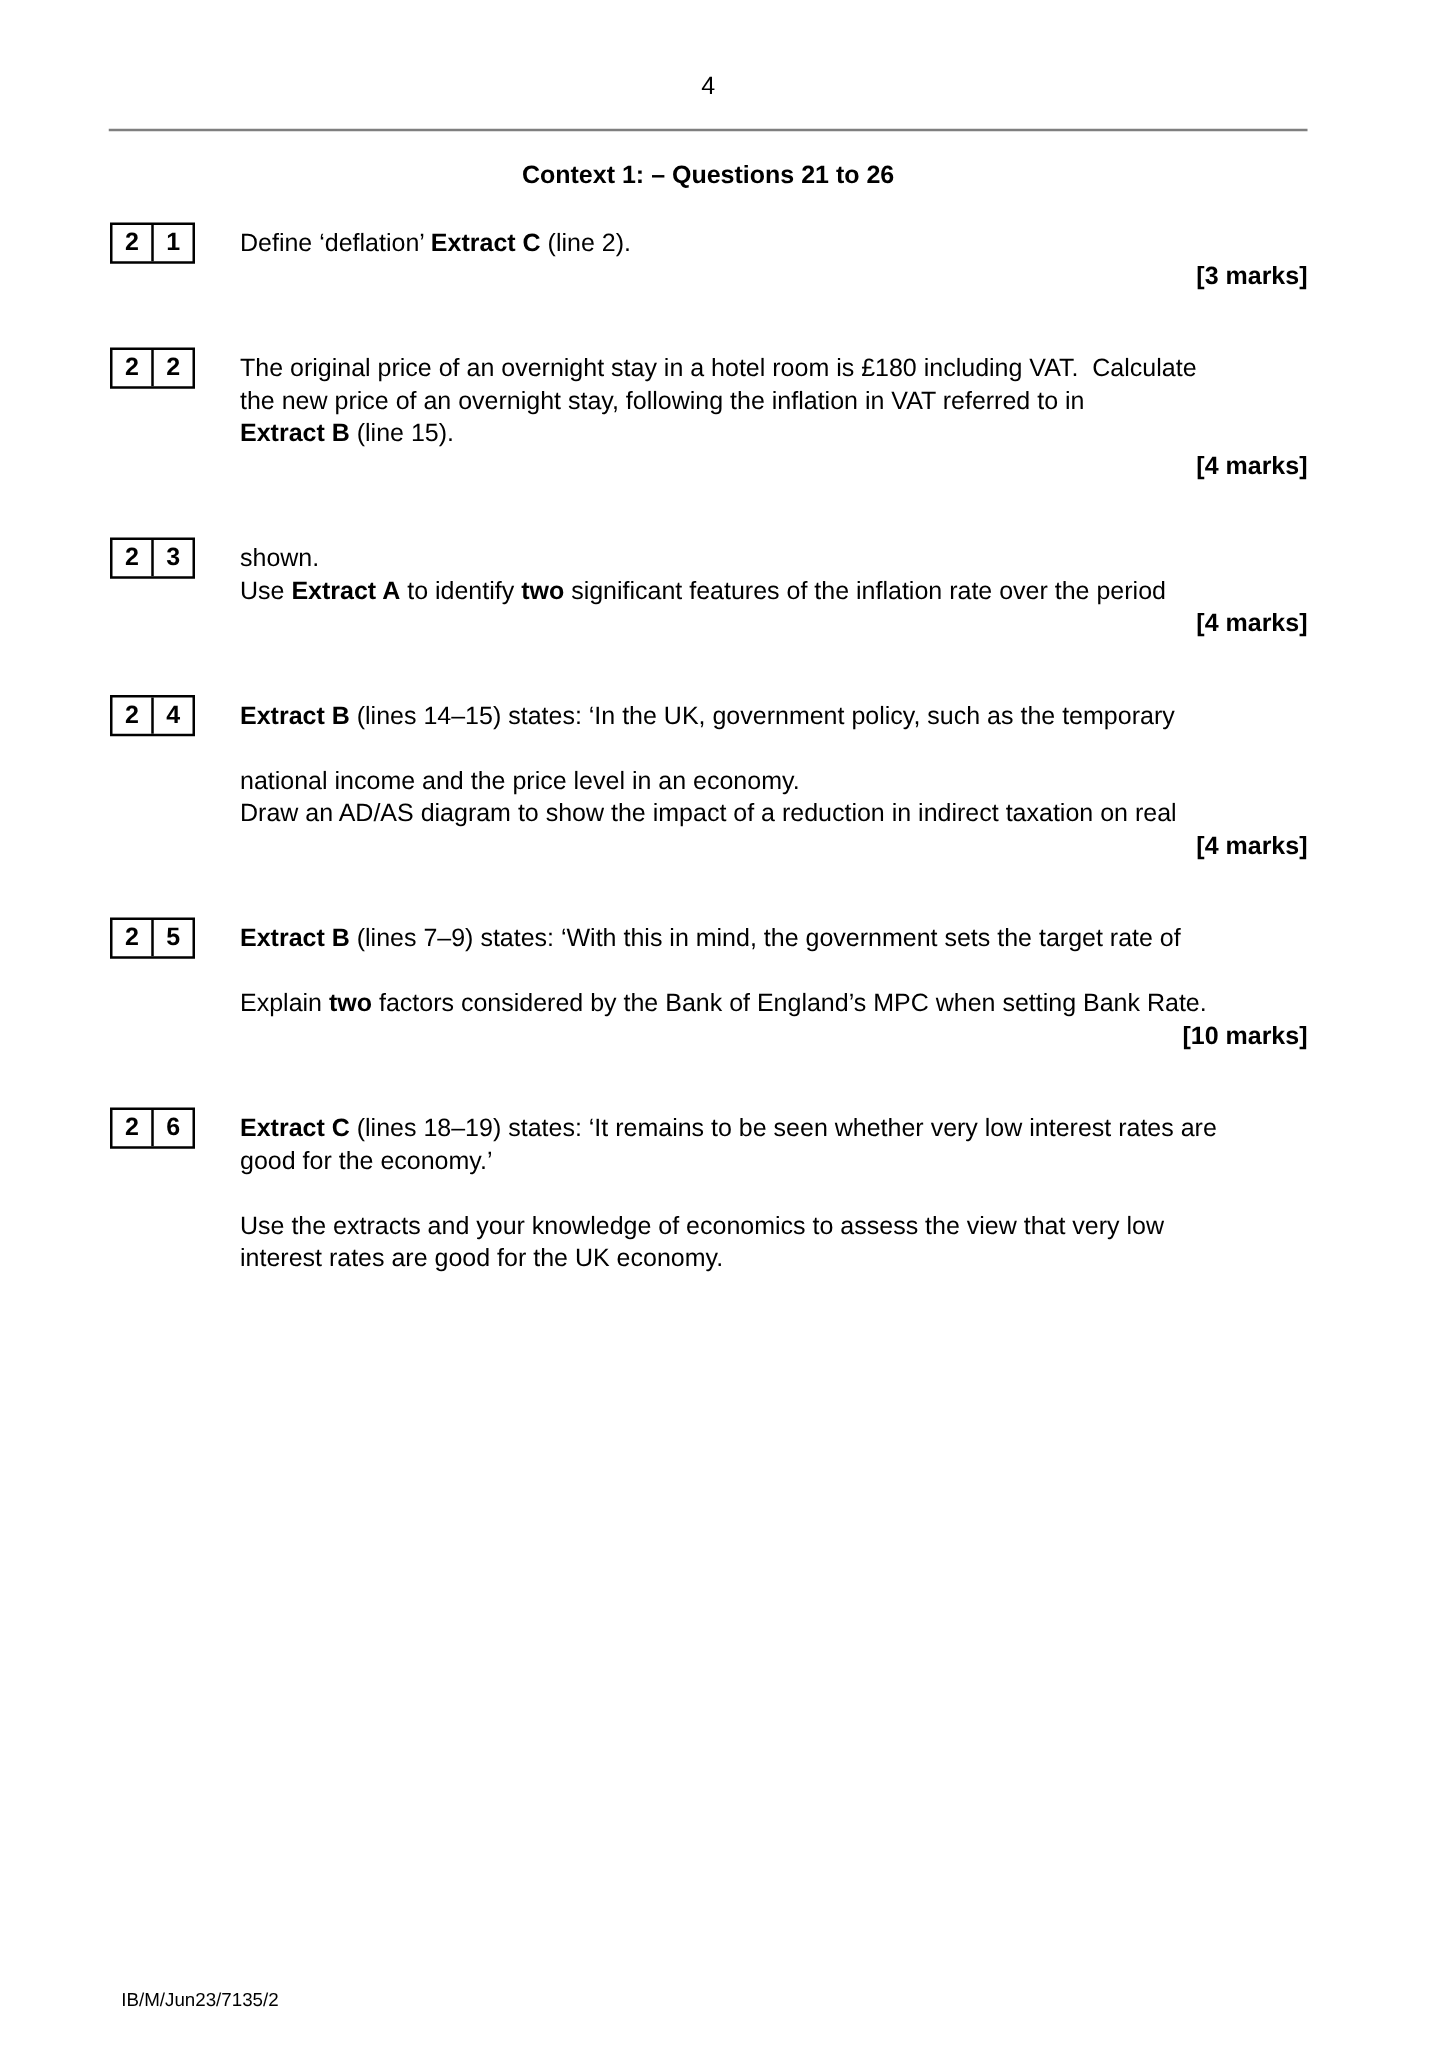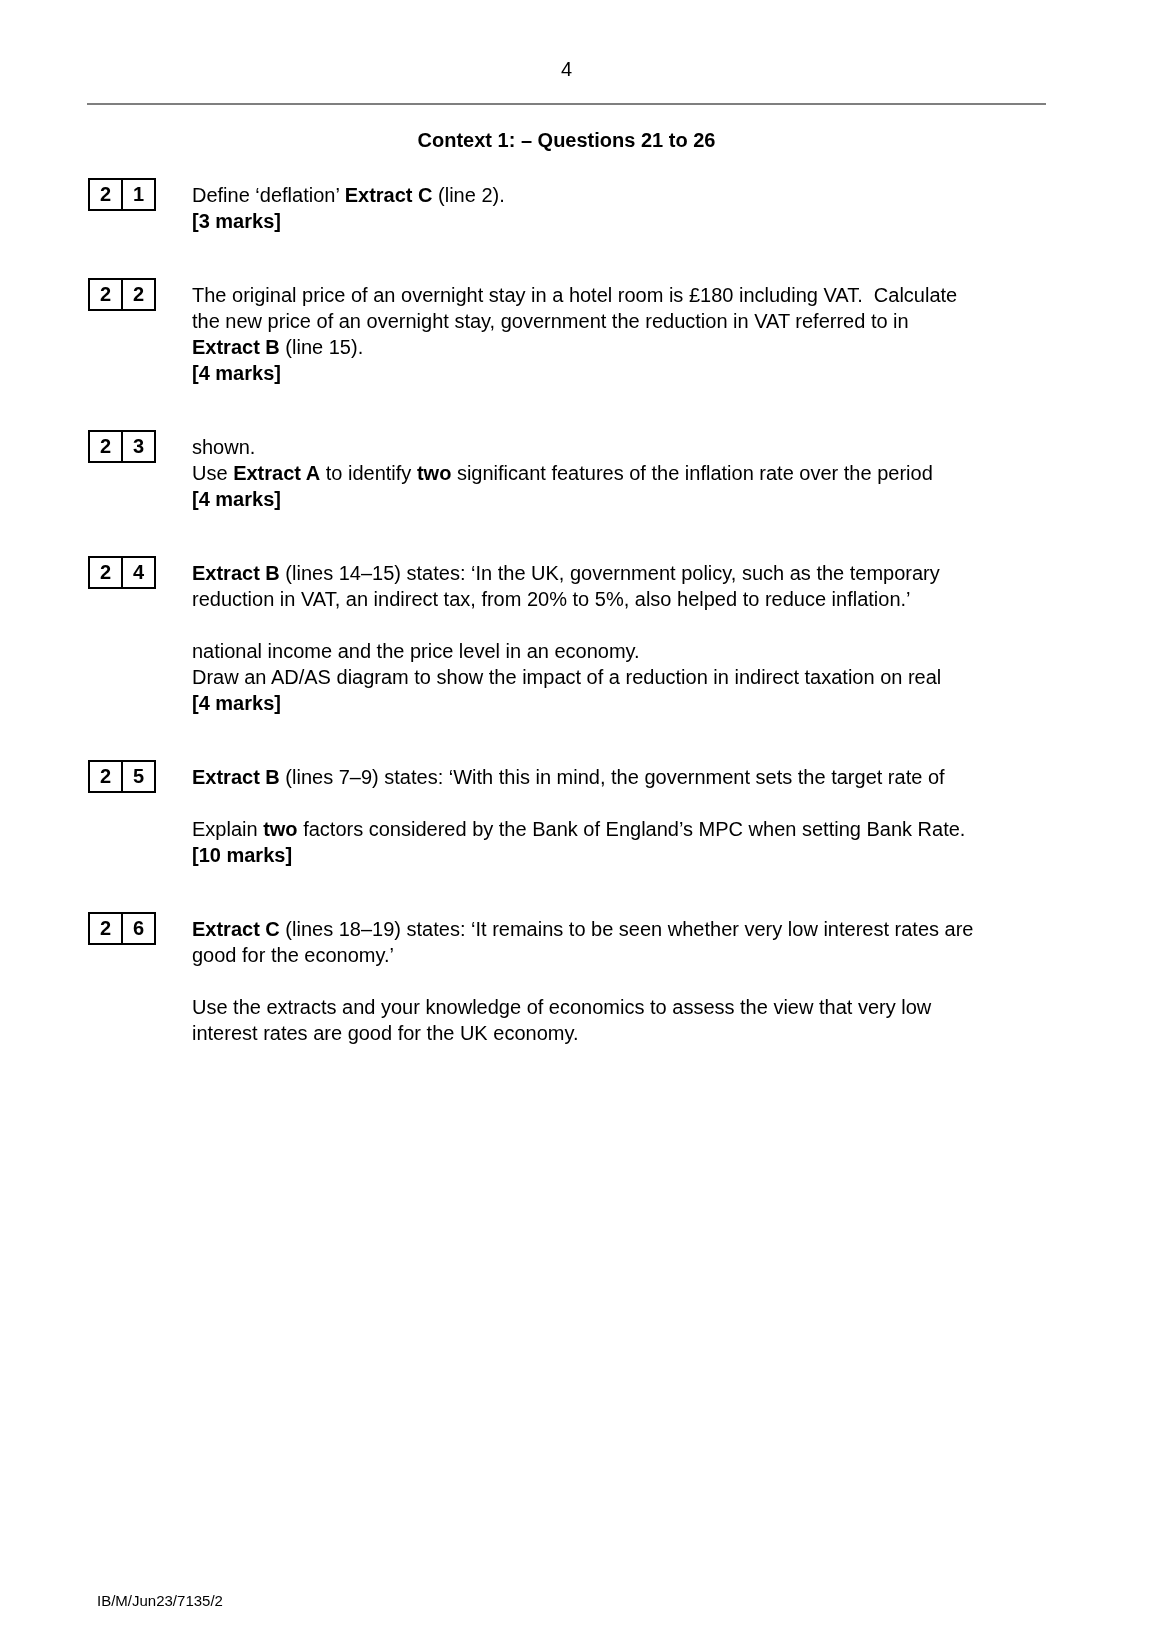--- a/index.html
+++ b/index.html
@@ -18,21 +18,21 @@
   .rule { height: 0; border: none; border-top: 2px solid #7f7f7f; margin: 21px 0 0 0; }
   .context-heading { margin-top: 22px; font-weight: bold; line-height: 26px; text-align: center; }
   .question { position: relative; padding-left: 105px; margin-top: 48px; }
   .question.first { margin-top: 29px; }
   .qnum { position: absolute; left: 1px; top: -4px; display: flex; border: 2px solid #000; background: #fff; }
   .qcell { width: 31px; height: 29px; line-height: 29px; text-align: center; font-weight: bold; }
   .qcell + .qcell { border-left: 2px solid #000; }
   .qpara { margin: 0; }
   .qpara + .qpara { margin-top: 26px; }
   .qline { display: block; line-height: 26px; white-space: pre-wrap; }
-  .marks { line-height: 26px; text-align: left; font-weight: bold; }
+  .marks { line-height: 26px; text-align: right; font-weight: bold; }
   .footer { position: absolute; left: 97px; top: 1592px; font-size: 15px; line-height: 18px; }
   .b { font-weight: bold; }
 </style>
 </head>
 <body>
 
 <div class="content">
 
   <div class="page-number">4</div>
 
@@ -51,21 +51,21 @@
     <div class="marks">[3 marks]</div>
   </div>
 
   <div class="question">
     <div class="qnum">
       <span class="qcell">2</span>
       <span class="qcell">2</span>
     </div>
     <p class="qpara">
       <span class="qline"><span>The original price of an overnight stay in a hotel room is £180 including VAT.  Calculate</span></span>
-      <span class="qline"><span>the new price of an overnight stay, government the reduction in VAT referred to in</span></span>
+      <span class="qline"><span>the new price of an overnight stay, following the inflation in VAT referred to in</span></span>
       <span class="qline"><span class="b">Extract B</span><span> (line 15).</span></span>
     </p>
     <div class="marks">[4 marks]</div>
   </div>
 
   <div class="question">
     <div class="qnum">
       <span class="qcell">2</span>
       <span class="qcell">3</span>
     </div>
@@ -76,21 +76,20 @@
     <div class="marks">[4 marks]</div>
   </div>
 
   <div class="question">
     <div class="qnum">
       <span class="qcell">2</span>
       <span class="qcell">4</span>
     </div>
     <p class="qpara">
       <span class="qline"><span class="b">Extract B</span><span> (lines 14–15) states: ‘In the UK, government policy, such as the temporary</span></span>
-      <span class="qline"><span>reduction in VAT, an indirect tax, from 20% to 5%, also helped to reduce inflation.’</span></span>
     </p>
     <p class="qpara">
       <span class="qline"><span>national income and the price level in an economy.</span></span>
       <span class="qline"><span>Draw an AD/AS diagram to show the impact of a reduction in indirect taxation on real</span></span>
     </p>
     <div class="marks">[4 marks]</div>
   </div>
 
   <div class="question">
     <div class="qnum">

